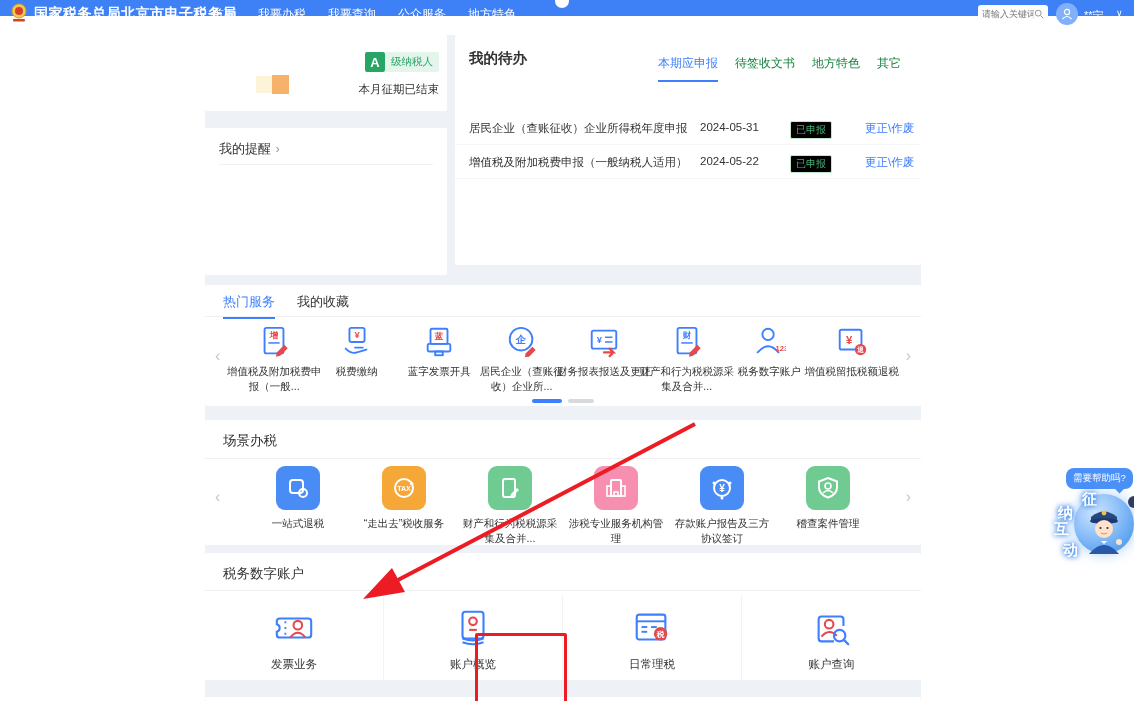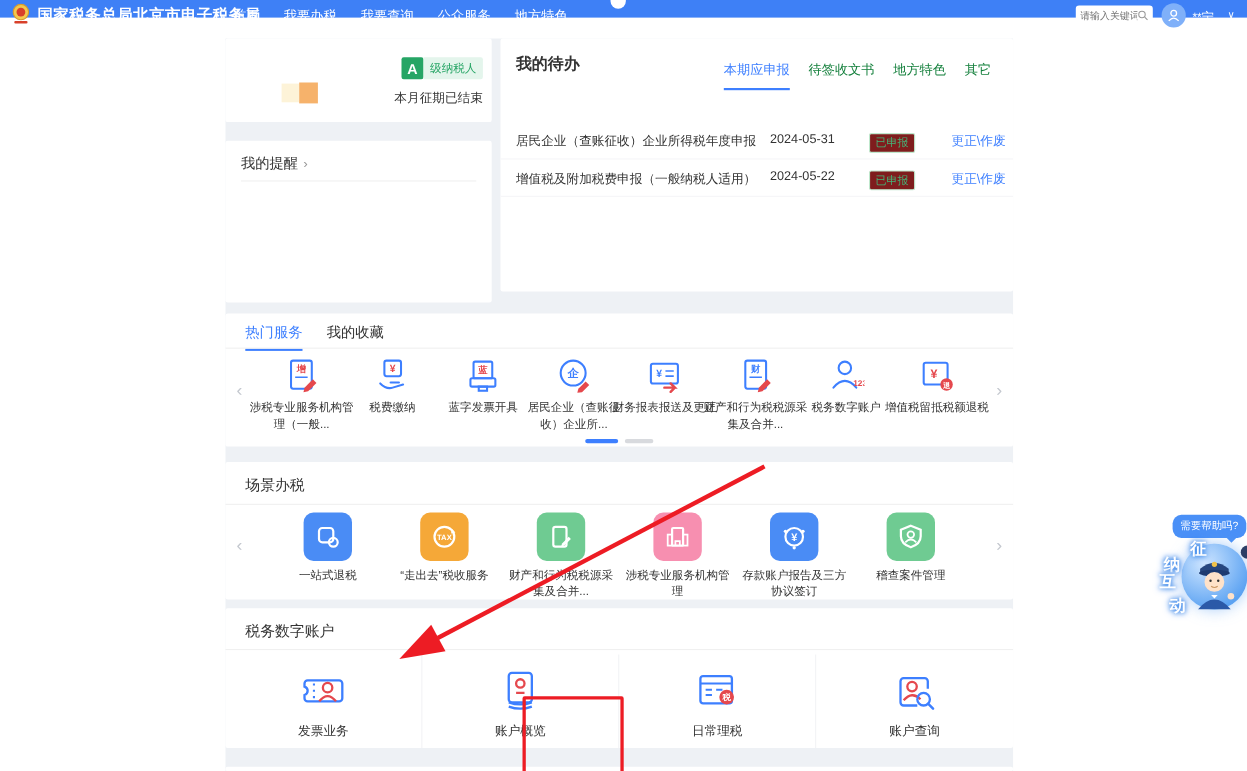--- a/index.html
+++ b/index.html
@@ -53,21 +53,21 @@
     display:flex; align-items:center; font-size:11.5px; color:#9aa0a6; }
   .col-name { position:absolute; left:14px; }
   .col-deadline { position:absolute; left:245px; }
   .col-status { position:absolute; left:335px; }
   .col-action { position:absolute; left:410px; }
   .todo-row { position:absolute; left:0; width:466px; height:34px; border-bottom:1px solid #f5f6f8;
     font-size:11.5px; color:#333; }
   .todo-row > span, .todo-row > a, .todo-row > i { top:10px; }
   .todo-row .cell { position:absolute; top:10px; }
   .status-badge { display:inline-block; padding:1px 5px; font-size:10px; color:#45b578;
-    background:#7f1d1d; border:1px solid #bfe8cd; border-radius:2px; }
+    background:#000000; border:1px solid #bfe8cd; border-radius:2px; }
   .action-link { color:#3d7fff; cursor:pointer; text-decoration:none; }
 
   
   .card-hot { left:0; top:250px; width:716px; height:121px; }
   .hot-tabs { position:absolute; left:18px; top:8px; display:flex; gap:22px; }
   .hot-tab { font-size:13px; color:#333; cursor:pointer; padding-bottom:6px; }
   .hot-tab.active { color:#3d7fff; border-bottom:2px solid #3d7fff; }
   .hot-divider { position:absolute; left:0; right:0; top:31px; border-top:1px solid #f0f0f0; }
   .carousel-chevron { position:absolute; font-size:16px; color:#c4c8cf; cursor:pointer; user-select:none; }
   .hot-items { position:absolute; left:28px; top:40px; width:660px; display:flex; }
@@ -208,21 +208,21 @@
     <span class="carousel-chevron" style="right:10px; top:62px;">›</span>
 
     <div class="hot-items">
       <div class="hot-item">
         <svg width="34" height="34" viewBox="0 0 36 36">
           <rect x="8" y="3" width="20" height="27" rx="2" fill="none" stroke="#3d7fff" stroke-width="2"></rect>
           <text x="18" y="14" font-size="9" fill="#e5484d" text-anchor="middle" font-weight="bold">增</text>
           <line x1="12" y1="19" x2="24" y2="19" stroke="#3d7fff" stroke-width="1.6"></line>
           <path d="M21 29 l8 -8 3.5 3.5 -8 8 -4.5 1z" fill="#e5484d"></path>
         </svg>
-        <div class="hot-label">涉税专业服务机构管理（一般...</div>
+        <div class="hot-label">增值税及附加税费申报（一般...</div>
       </div>
       <div class="hot-item">
         <svg width="34" height="34" viewBox="0 0 36 36">
           <rect x="10" y="3" width="16" height="15" rx="2" fill="none" stroke="#3d7fff" stroke-width="2"></rect>
           <text x="18" y="14" font-size="10" fill="#e5484d" text-anchor="middle" font-weight="bold">¥</text>
           <path d="M6 25 q6 6 12 4 l10 -3" fill="none" stroke="#3d7fff" stroke-width="2" stroke-linecap="round"></path>
           <path d="M16 24 h8" stroke="#3d7fff" stroke-width="2" stroke-linecap="round"></path>
         </svg>
         <div class="hot-label">税费缴纳</div>
       </div>

